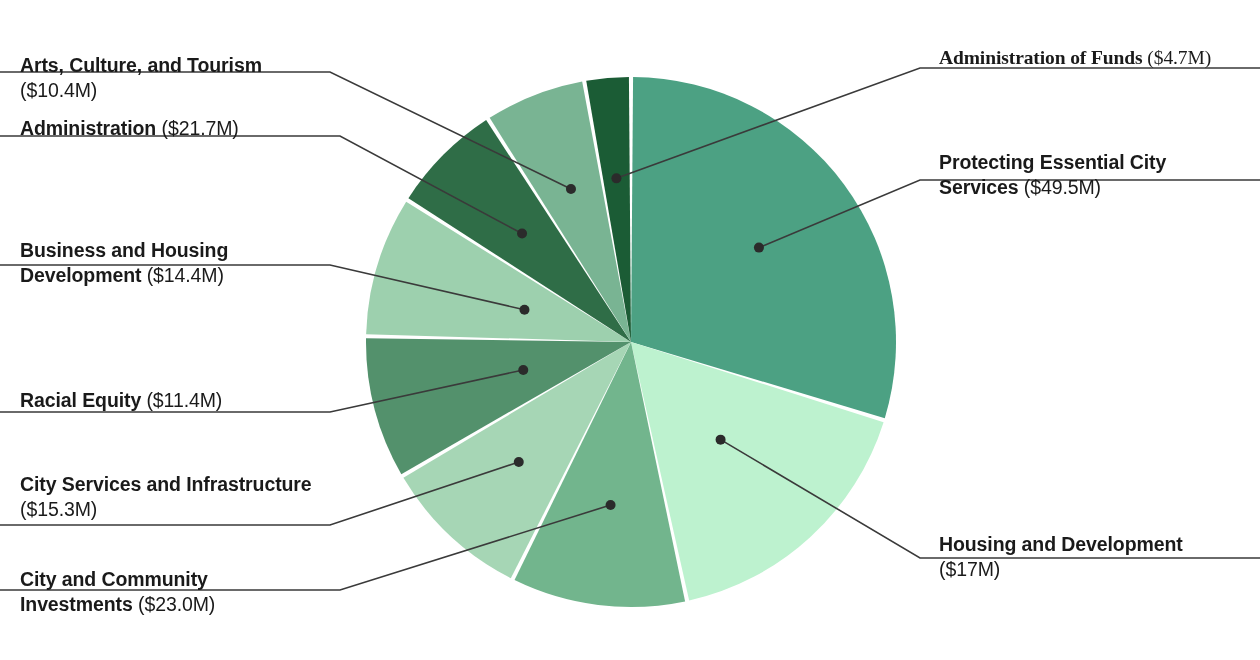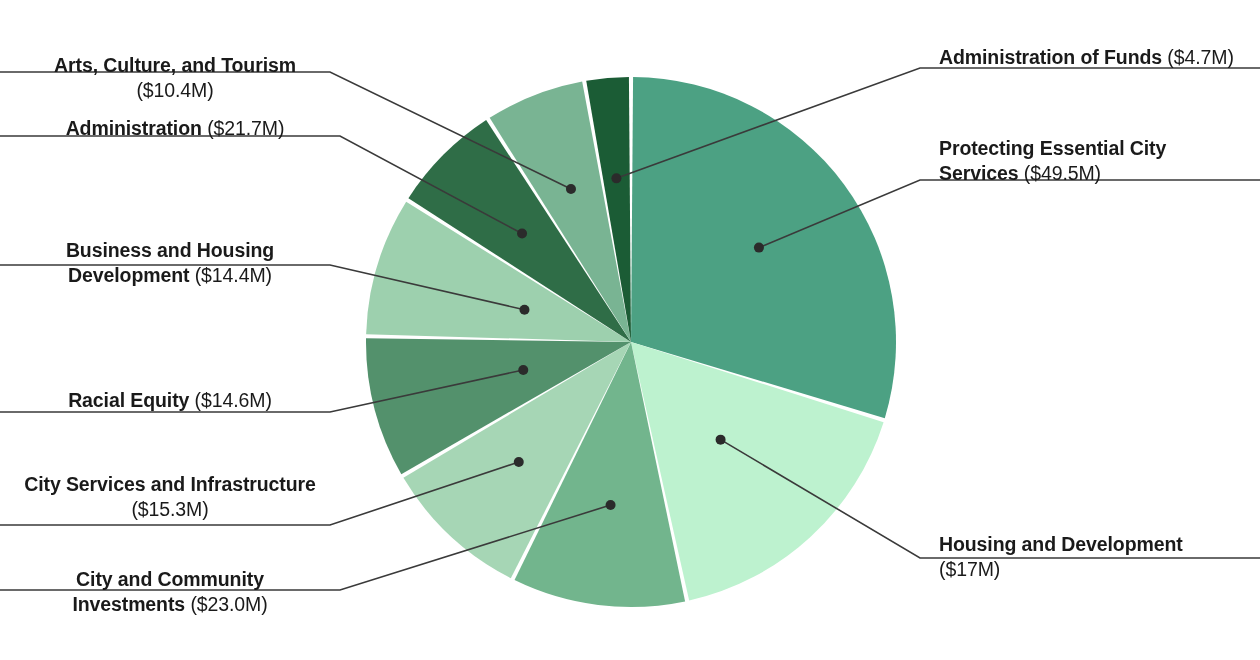--- a/index.html
+++ b/index.html
@@ -34,21 +34,21 @@
     color: #1a1a1a;
     white-space: normal;
   }
   .slice-label .nm {
     font-weight: 700;
   }
   .slice-label .amt {
     font-weight: 400;
   }
   .lbl-left {
-    text-align: center;
+    text-align: left;
   }
   .lbl-right {
     text-align: left;
   }
 </style>
 </head>
 <body>
 
 <div id="chart-root">
   <svg id="pie-svg" viewBox="0 0 1260 660">
@@ -80,23 +80,23 @@
         <circle cx="610.57" cy="505.02" r="5" fill="#2b2b2b"></circle>
         <circle cx="518.78" cy="462.01" r="5" fill="#2b2b2b"></circle>
         <circle cx="523.27" cy="369.98" r="5" fill="#2b2b2b"></circle>
         <circle cx="524.47" cy="309.77" r="5" fill="#2b2b2b"></circle>
         <circle cx="522.06" cy="233.57" r="5" fill="#2b2b2b"></circle>
         <circle cx="570.97" cy="189.06" r="5" fill="#2b2b2b"></circle>
         <circle cx="616.43" cy="178.35" r="5" fill="#2b2b2b"></circle>
       </g>
   </svg>
   <div id="labels-layer">
-      <div class="slice-label lbl-right" style="left: 939px; top: 136px; width: 300px;"><span class="nm">Protecting Essential City Services</span><span class="amt"> ($49.5M)</span></div>
+      <div class="slice-label lbl-right" style="left: 939px; top: 150px; width: 300px;"><span class="nm">Protecting Essential City Services</span><span class="amt"> ($49.5M)</span></div>
       <div class="slice-label lbl-right" style="left: 939px; top: 532px; width: 300px;"><span class="nm">Housing and Development</span><span class="amt"> ($17M)</span></div>
       <div class="slice-label lbl-left" style="left: 20px; top: 567px; width: 300px;"><span class="nm">City and Community Investments</span><span class="amt"> ($23.0M)</span></div>
       <div class="slice-label lbl-left" style="left: 20px; top: 472px; width: 300px;"><span class="nm">City Services and Infrastructure</span><span class="amt"> ($15.3M)</span></div>
-      <div class="slice-label lbl-left" style="left: 20px; top: 388px; width: 300px;"><span class="nm">Racial Equity</span><span class="amt"> ($14.6M)</span></div>
+      <div class="slice-label lbl-left" style="left: 20px; top: 388px; width: 300px;"><span class="nm">Racial Equity</span><span class="amt"> ($11.4M)</span></div>
       <div class="slice-label lbl-left" style="left: 20px; top: 238px; width: 300px;"><span class="nm">Business and Housing Development</span><span class="amt"> ($14.4M)</span></div>
       <div class="slice-label lbl-left" style="left: 20px; top: 116px; width: 310px;"><span class="nm">Administration</span><span class="amt"> ($21.7M)</span></div>
       <div class="slice-label lbl-left" style="left: 20px; top: 53px; width: 310px;"><span class="nm">Arts, Culture, and Tourism</span><span class="amt"> ($10.4M)</span></div>
-      <div class="slice-label lbl-right" style="left: 939px; top: 45px; width: 300px;"><span class="nm">Administration of Funds</span><span class="amt"> ($4.7M)</span></div>
+      <div class="slice-label lbl-right" style="left: 939px; top: 45px; width: 300px; font-family: Liberation Serif, serif;"><span class="nm">Administration of Funds</span><span class="amt"> ($4.7M)</span></div>
     </div>
 </div>
 
 </body></html>

